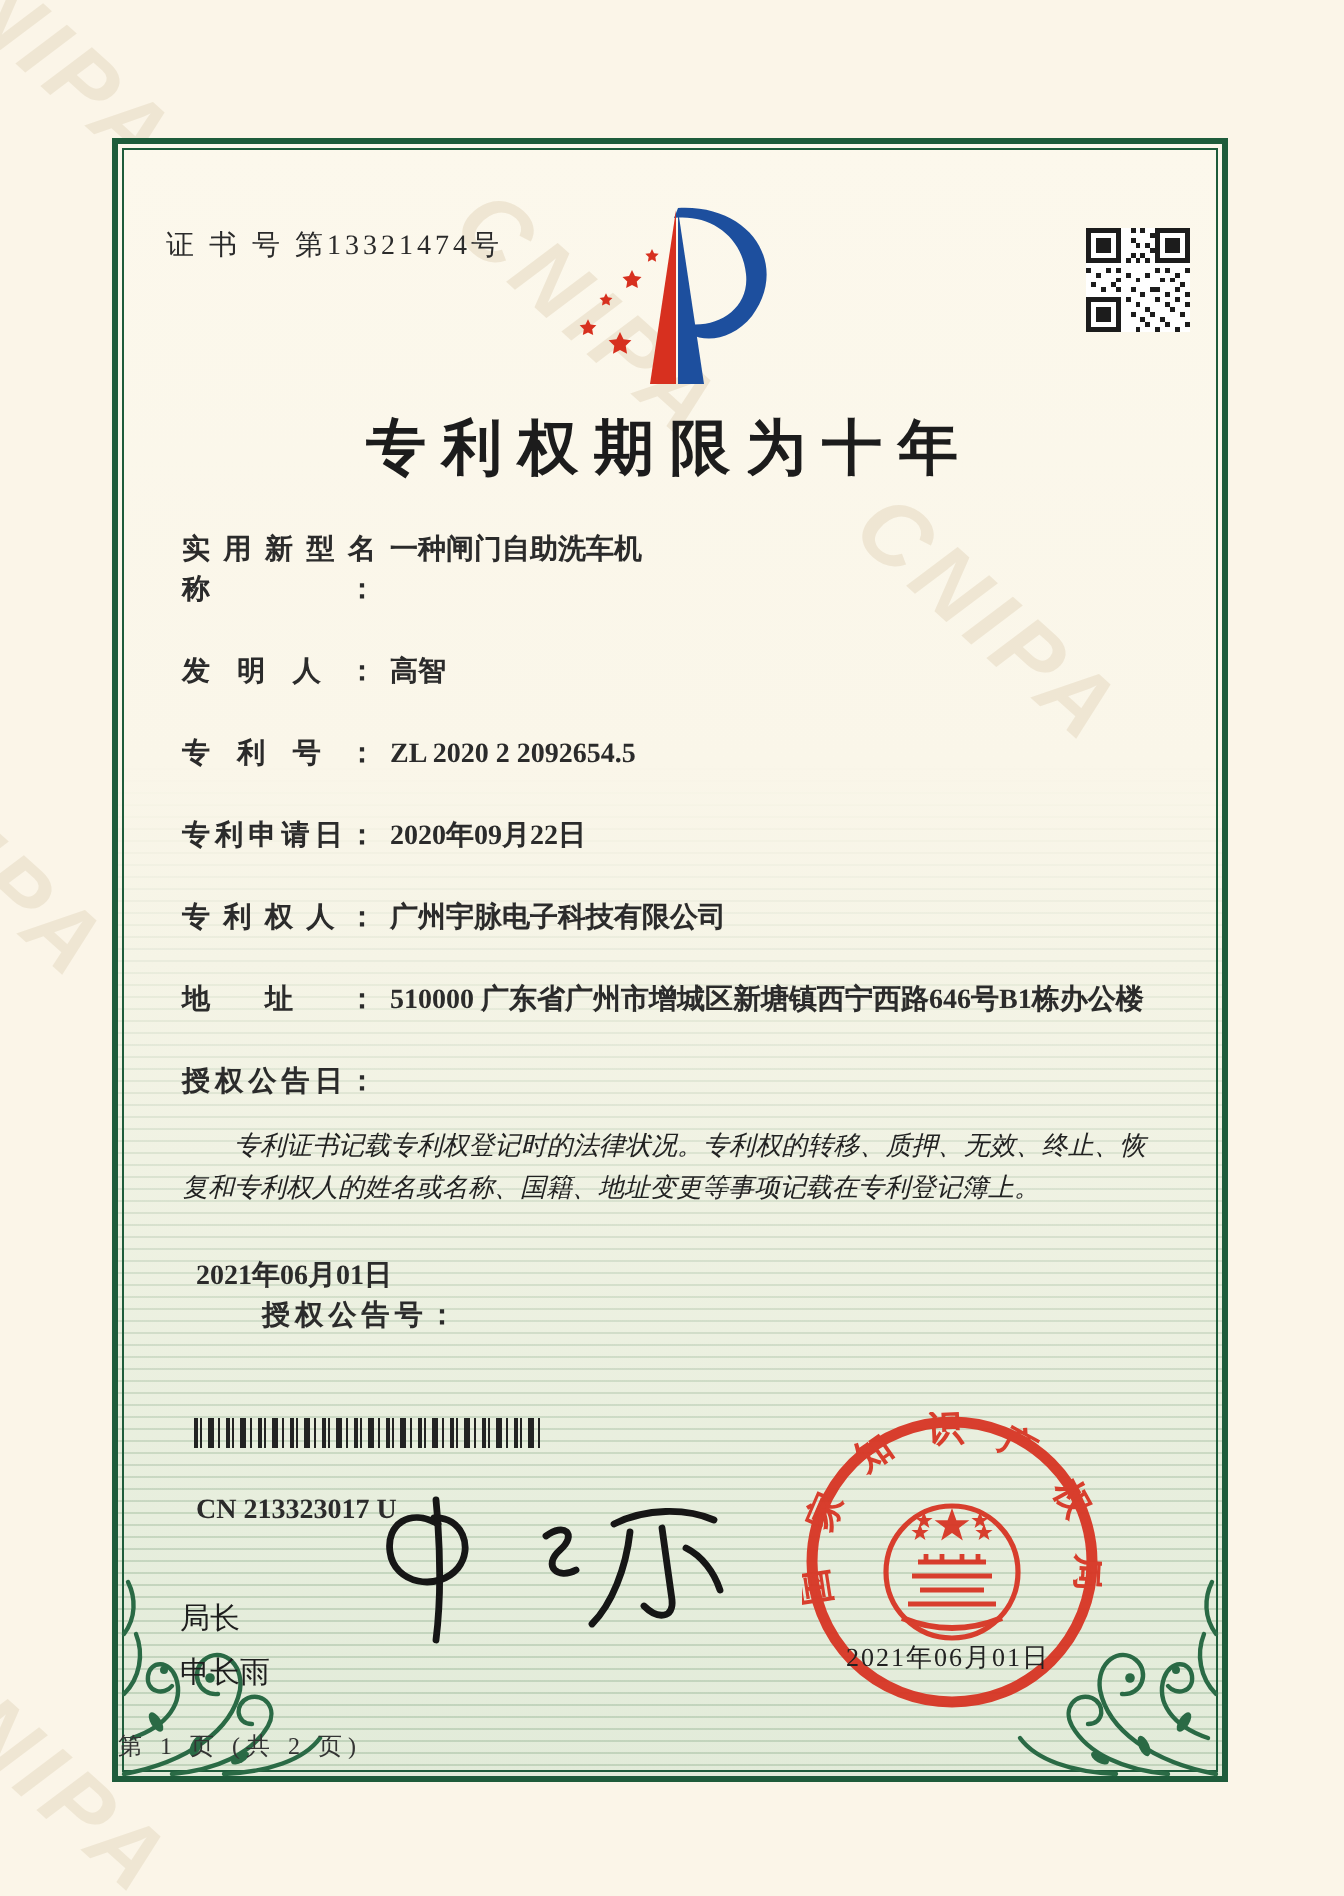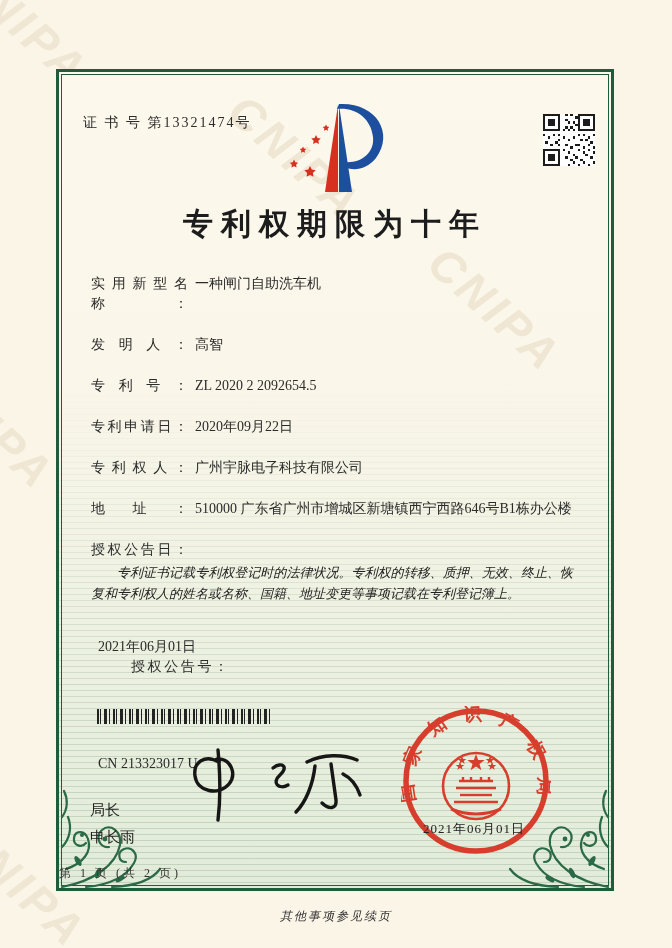--- a/index.html
+++ b/index.html
@@ -27,21 +27,21 @@
   .flourish{position:absolute;z-index:2;}
   .fl-left{left:-1px;bottom:-1px;}
   .fl-right{right:-1px;bottom:-1px;transform:scaleX(-1);}
   .wm-in{z-index:1;}
   
   .cert-no{position:absolute;left:24px;top:42px;font-size:14px;letter-spacing:2px;z-index:3;}
   .logo{position:absolute;left:220px;top:26px;z-index:3;}
   .qr{position:absolute;left:484px;top:42px;z-index:3;}
   .title{position:absolute;left:0;top:132px;width:100%;text-align:center;
          font-size:30px;font-weight:700;letter-spacing:8px;color:#1c1c1c;z-index:3;}
-  .fields{position:absolute;left:32px;top:202px;width:482px;z-index:3;font-size:14px;}
+  .fields{position:absolute;left:32px;top:194px;width:482px;z-index:3;font-size:14px;font-weight:bold;}
   .row{display:flex;margin-bottom:21px;line-height:20px;}
   .row-label{width:97px;flex:0 0 97px;text-align:justify;text-align-last:justify;
              -moz-text-align-last:justify;}
   .row-value{flex:1;margin-left:7px;}
   .grant{display:flex;line-height:20px;margin-top:1px;flex-direction:column;}
   .grant .row-label2{width:97px;flex:0 0 97px;text-align:justify;text-align-last:justify;}
   .grant .gv{margin-left:7px;white-space:nowrap;}
   .grant .second{margin-left:40px;}
   .paras{position:absolute;left:32px;top:490px;width:482px;z-index:3;
          font-size:13px;line-height:21px;text-align:justify;font-style:italic;color:#222;}
@@ -241,14 +241,13 @@
           <path d="M53,96 H97"></path>
           <path d="M50,103 Q75,113 100,103" stroke-width="3"></path>
         </g>
       </g>
     </svg>
     <div class="seal-date">2021年06月01日</div>
 
     <div class="page-num">第 1 页 (共 2 页)</div>
   </div>
 
-  <div class="note">其他事项参见续页</div>
 </div>
 
 </body></html>

